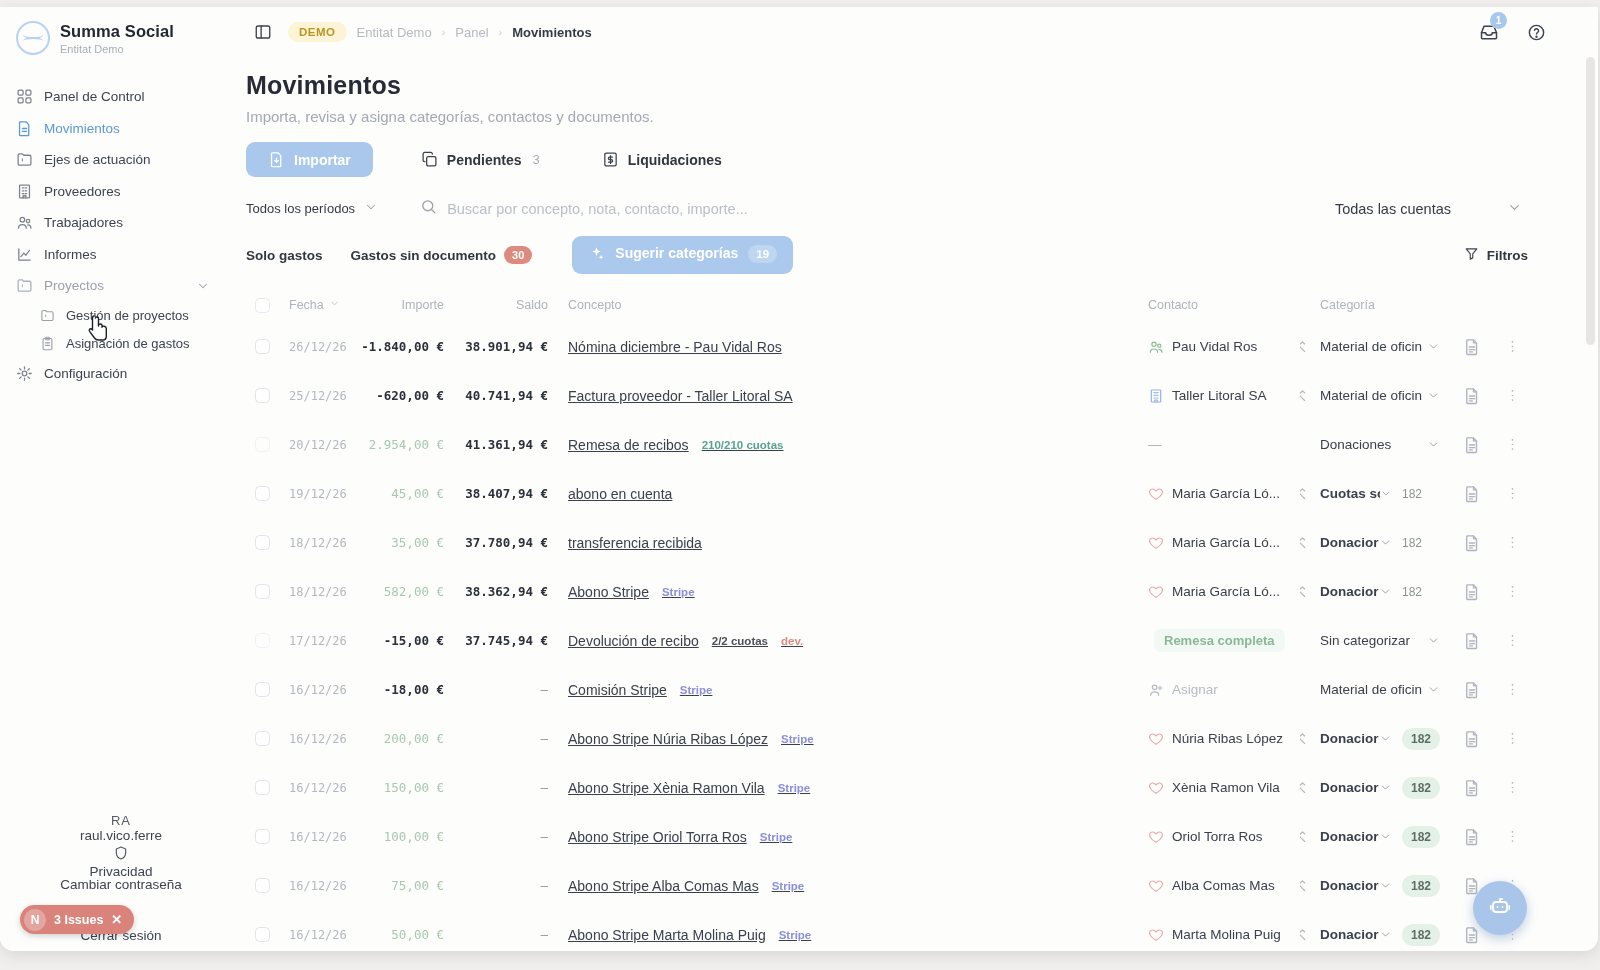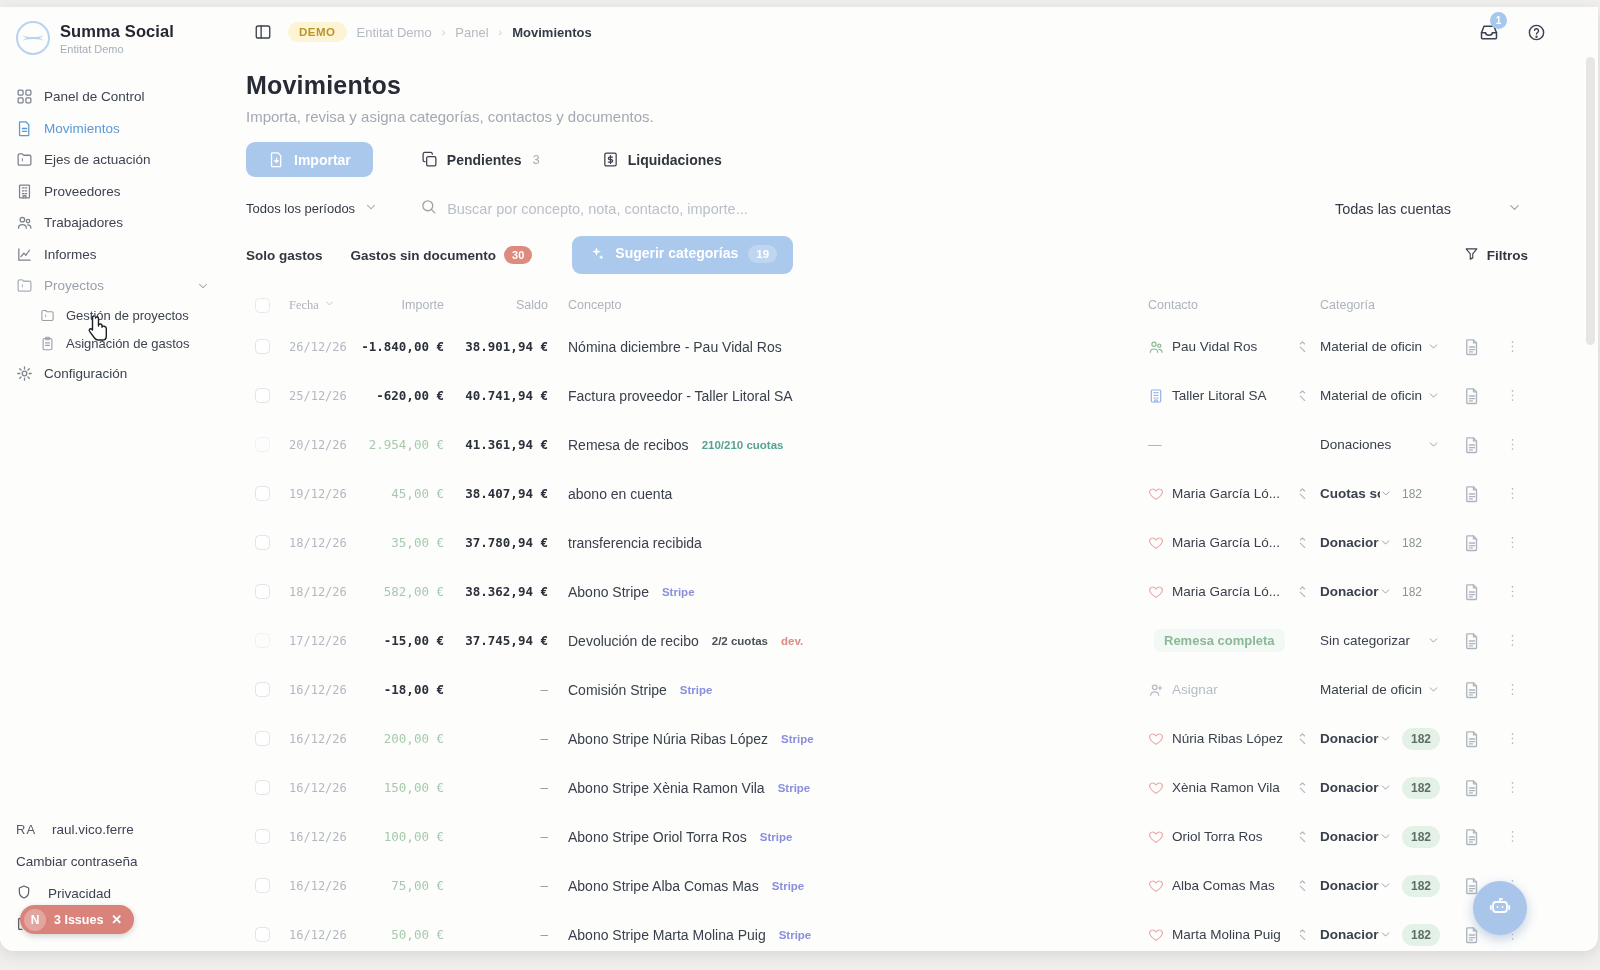--- a/index.html
+++ b/index.html
@@ -15,21 +15,21 @@
   .logo-circle:after { content:""; position:absolute; left:5px; right:5px; bottom:8px; height:6px; border-top:2.5px solid #b8d2f2; border-radius:50%; }
   .logo-title { font-size:16.5px; font-weight:700; color:#232733; letter-spacing:.1px; }
   .logo-sub { font-size:11px; color:#a7adb8; margin-top:2px; }
   .nav-item { display:flex; align-items:center; gap:11px; height:31.5px; font-size:13.5px; color:#3d4351; cursor:pointer; }
   .nav-item .lbl { white-space:nowrap; }
   .nav-item.active { color:#5a99d6; }
   .nav-item.muted { color:#9aa1ab; }
   .nav-item.sub { padding-left:24px; height:28px; font-size:13px; }
   .nav-item .chev { margin-left:auto; margin-right:26px; display:flex; }
   .side-footer { position:absolute; left:16px; bottom:10px; width:210px; }
-  .sf-row { display:flex; align-items:center; gap:16px; height:32px; font-size:13.5px; color:#3d4351; cursor:pointer; }
+  .sf-row { display:flex; align-items:center; gap:0; height:32px; font-size:13.5px; color:#3d4351; cursor:pointer;flex-direction:column; }
   .sf-avatar { font-size:13px; color:#555c68; letter-spacing:1px; }
   .issues-badge { position:fixed; left:20px; top:905px; height:29px; background:#d9837b; border-radius:15px; display:flex; align-items:center; gap:8px; padding:0 12px 0 4px; box-shadow:0 2px 6px rgba(0,0,0,.18); z-index:50; }
   .issues-n { width:22px; height:22px; border-radius:50%; background:#e3a59f; color:#fff; font-size:12px; font-weight:700; display:flex; align-items:center; justify-content:center; }
   .issues-txt { color:#fff; font-size:12.5px; font-weight:700; }
   .issues-x { color:#fff; font-size:13px; font-weight:700; cursor:pointer; }
 
   
   .main { position:absolute; left:236px; top:0; right:0; bottom:0; }
   .topbar { height:50px; display:flex; align-items:center; padding:0 52px 0 18px; }
   .crumbs { display:flex; align-items:center; gap:10px; margin-left:16px; font-size:13px; }
@@ -59,33 +59,33 @@
   .chip { font-size:13.5px; color:#31363f; font-weight:600; cursor:pointer; display:flex; align-items:center; gap:8px; }
   .chip + .chip { margin-left:28px; }
   .badge-red { background:#dd8a7f; color:#fff; font-size:11px; font-weight:700; padding:3px 8px; border-radius:10px; }
   .suggest-btn { margin-left:40px; display:flex; align-items:flex-start; gap:10px; background:#abc9ec; color:#fff; font-size:14px; font-weight:600; border:none; border-radius:9px; padding:9px 16px; cursor:pointer; }
   .badge-blue { background:#bfd6f1; color:#fff; font-size:11.5px; font-weight:700; padding:3px 8px; border-radius:10px; }
   .filtros { margin-left:auto; display:flex; align-items:center; gap:8px; font-size:13.5px; font-weight:600; color:#31363f; cursor:pointer; }
 
   
   .tgrid { display:grid; grid-template-columns:34px 78px 86px 104px 1fr 172px 130px 44px 36px; align-items:center; }
   .thead { margin-top:20px; padding-right:68px; height:22px; font-size:12.5px; color:#aeb4bd; }
-  .th-fecha { display:flex; align-items:center; gap:5px; padding-left:9px; cursor:pointer;font-family:Liberation Serif, serif; }
+  .th-fecha { display:flex; align-items:center; gap:5px; padding-left:9px; cursor:pointer; }
   .th-r { text-align:right; }
   .th-concept { padding-left:20px; }
   .tbody { margin-top:6px; }
   .trow { height:49px; padding-right:68px; }
   .checkbox { width:15px; height:15px; border:1.5px solid #e3e4e7; border-radius:4.5px; background:#fff; margin-left:9px; display:block; cursor:pointer; }
   .faded .checkbox { opacity:.45; }
   .c-date { font-size:12px; color:#b3b8c0; padding-left:9px; }
   .c-imp { font-size:12.5px; text-align:right; font-weight:700; color:#2b303b; }
   .c-imp.pos { color:#a6c9ae; font-weight:500; }
   .c-saldo { font-size:12.5px; text-align:right; font-weight:700; color:#2b303b; }
   .c-saldo.dash { color:#8d939c; font-weight:400; }
-  .c-concept { padding-left:20px; font-size:14px; color:#3a404c; display:flex; align-items:center; gap:13px; white-space:nowrap; overflow:hidden; }
+  .c-concept { padding-left:20px; font-size:14px; color:#3a404c; display:flex; align-items:center; gap:13px; white-space:nowrap; overflow:hidden;text-decoration:underline; }
   .tag { font-size:11.5px; font-weight:600; }
   .tag.stripe { color:#8b8fdb; }
   .tag.cuotas_teal { color:#57a391; }
   .tag.cuotas_dark { color:#4b5059; font-weight:700; }
   .tag.dev { color:#d98b80; }
   .c-contact { display:flex; align-items:center; gap:8px; font-size:13.5px; color:#3a404c; white-space:nowrap; overflow:hidden; }
   .c-contact .nm { overflow:hidden; text-overflow:ellipsis; flex:0 1 auto; cursor:pointer; }
   .c-contact .updn { margin-left:auto; margin-right:10px; flex:0 0 auto; cursor:pointer; display:flex; }
   .c-contact .dash { color:#a8adb5; }
   .contact-remesa { color:#8bb896; font-size:13px; font-weight:600; background:#f2f8f3; padding:4px 10px; border-radius:7px; margin-left:6px; }
@@ -217,27 +217,27 @@
           </span>
           <span class="lbl">Configuración</span>
         </div>
       </nav>
     <div class="side-footer">
       <div class="sf-row">
         <span class="sf-avatar">RA</span>
         <span>raul.vico.ferre</span>
       </div>
       <div class="sf-row">
-        <span>Cambiar contraseña</span>
-      </div>
-      <div class="sf-row">
         <span id="shield-slot"><svg width="16" height="16" viewBox="0 0 24 24" fill="none" stroke="#555c68" stroke-width="1.8" stroke-linecap="round" stroke-linejoin="round">
               <path d="M12 3l7 3v6c0 4.5-3 7.5-7 9-4-1.5-7-4.5-7-9V6z"></path>
             </svg></span>
         <span>Privacidad</span>
+      </div>
+      <div class="sf-row">
+        <span>Cambiar contraseña</span>
       </div>
       <div class="sf-row">
         <span id="logout-slot"><svg width="16" height="16" viewBox="0 0 24 24" fill="none" stroke="#555c68" stroke-width="1.8" stroke-linecap="round" stroke-linejoin="round">
               <path d="M9 4H5a1 1 0 0 0-1 1v14a1 1 0 0 0 1 1h4M15 8l4 4-4 4M19 12H9"></path>
             </svg></span>
         <span>Cerrar sesión</span>
       </div>
     </div>
   </aside>
 

